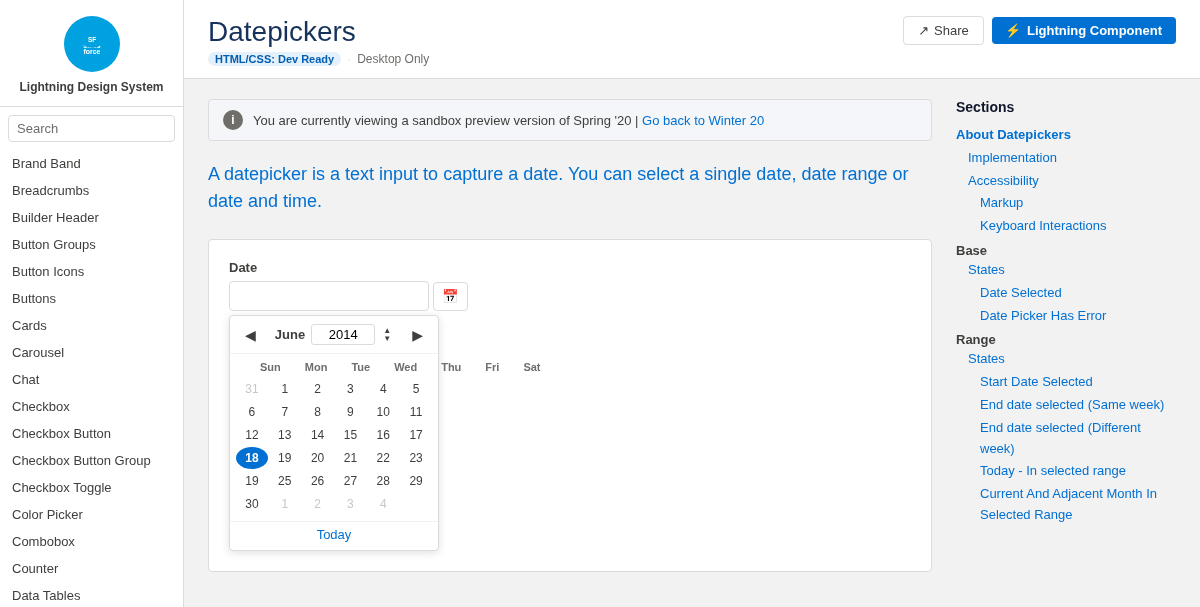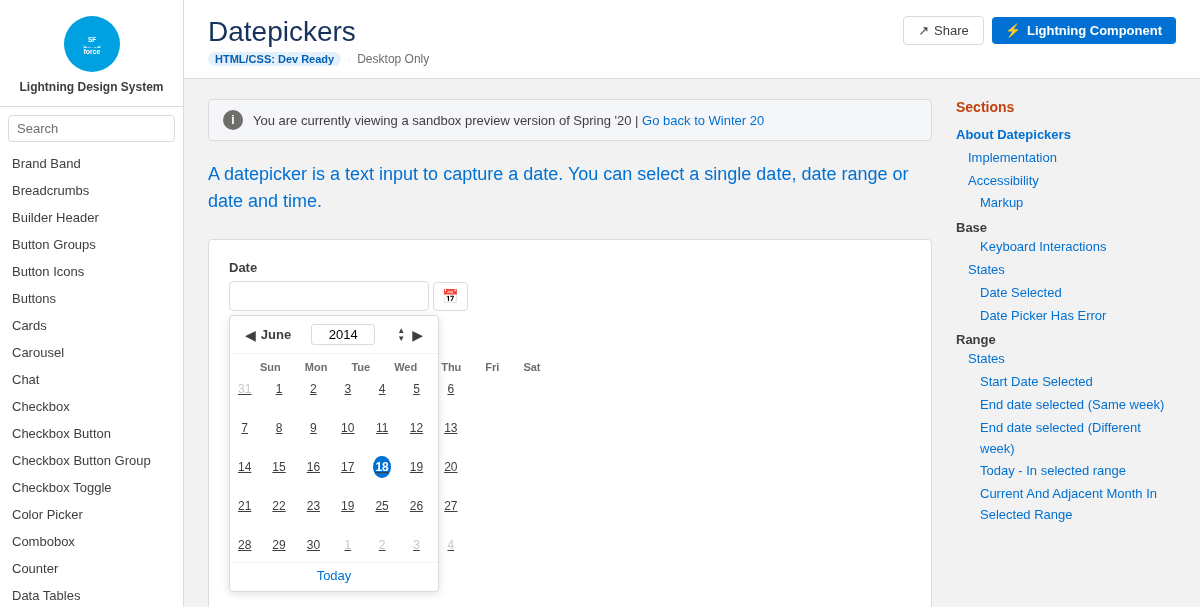--- a/index.html
+++ b/index.html
@@ -231,21 +231,21 @@
       border: none;
       cursor: pointer;
       font-size: 14px;
       color: #3e3e3c;
       padding: 2px 5px;
       border-radius: 3px;
     }
     .cal-month-year {
       display: flex;
       align-items: center;
-      gap: 20px;
+      gap: 6px;
       font-size: 13px;
       font-weight: 600;
     }
     .cal-year-input {
       border: 1px solid #dddbda;
       border-radius: 3px;
       font-size: 13px;
       padding: 2px 4px;
       width: 64px;
       text-align: center;
@@ -274,23 +274,22 @@
     .cal-day-name {
       text-align: center;
       font-size: 11px;
       font-weight: 600;
       color: #706e6b;
       padding: 3px 0;
       margin-left: 24px;
     }
     .cal-days {
       display: grid;
-      grid-template-columns: repeat(7, 1fr);
-      gap: 17px;
-      text-decoration: underline;
+      grid-template-columns: repeat(6, 1fr);
+      gap: 1px;
     }
     .cal-day {
       text-align: center;
       font-size: 12px;
       padding: 4px 2px;
       border-radius: 3px;
       cursor: pointer;
       color: #3e3e3c;
     }
     .cal-day-other-month { color: #c9c7c5; }
@@ -314,21 +313,21 @@
 
     
     .sections-panel {
       width: 220px;
       min-width: 220px;
       padding-top: 0;
     }
     .sections-title {
       font-size: 14px;
       font-weight: 700;
-      color: #c2410c;
+      color: #0f172a;
       margin-bottom: 10px;
     }
     .sections-list { list-style: none; }
     .section-item {
       margin-bottom: 2px;
     }
     .section-link {
       font-size: 13px;
       color: #0070d2;
       text-decoration: none;
@@ -512,24 +511,24 @@
             <li class="section-item">
               <a href="#" class="section-link section-sub">Implementation</a>
             </li>
             <li class="section-item">
               <a href="#" class="section-link section-sub">Accessibility</a>
             </li>
             <li class="section-item">
               <a href="#" class="section-link section-sub2">Markup</a>
             </li>
             <li class="section-item">
+              <a href="#" class="section-link section-sub2">Keyboard Interactions</a>
+            </li>
+            <li class="section-item">
               <span class="section-group-title">Base</span>
-            </li>
-            <li class="section-item">
-              <a href="#" class="section-link section-sub2">Keyboard Interactions</a>
             </li>
             <li class="section-item">
               <a href="#" class="section-link section-sub">States</a>
             </li>
             <li class="section-item">
               <a href="#" class="section-link section-sub2">Date Selected</a>
             </li>
             <li class="section-item">
               <a href="#" class="section-link section-sub2">Date Picker Has Error</a>
             </li>

